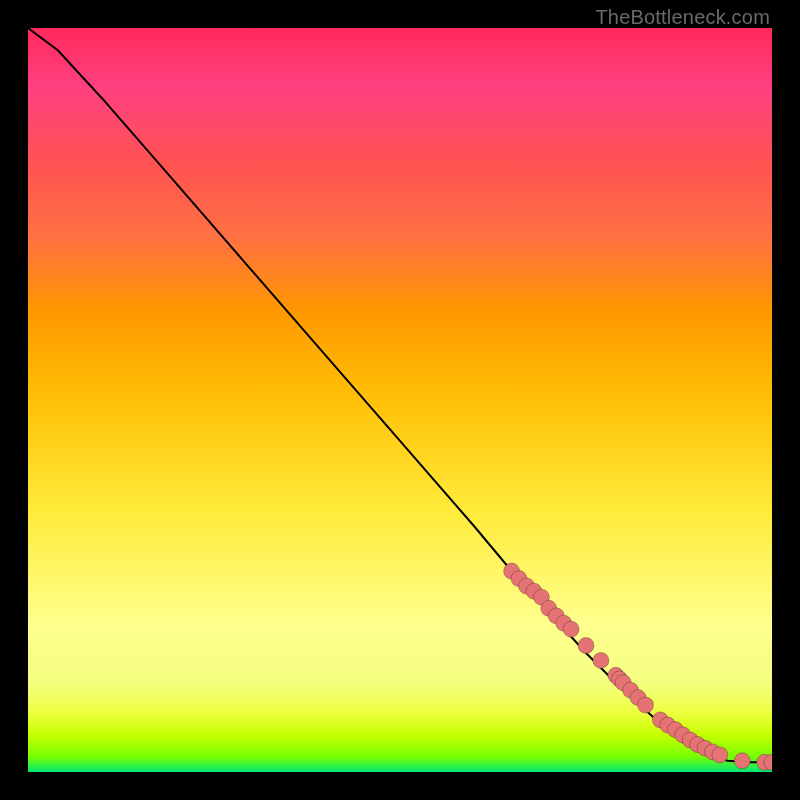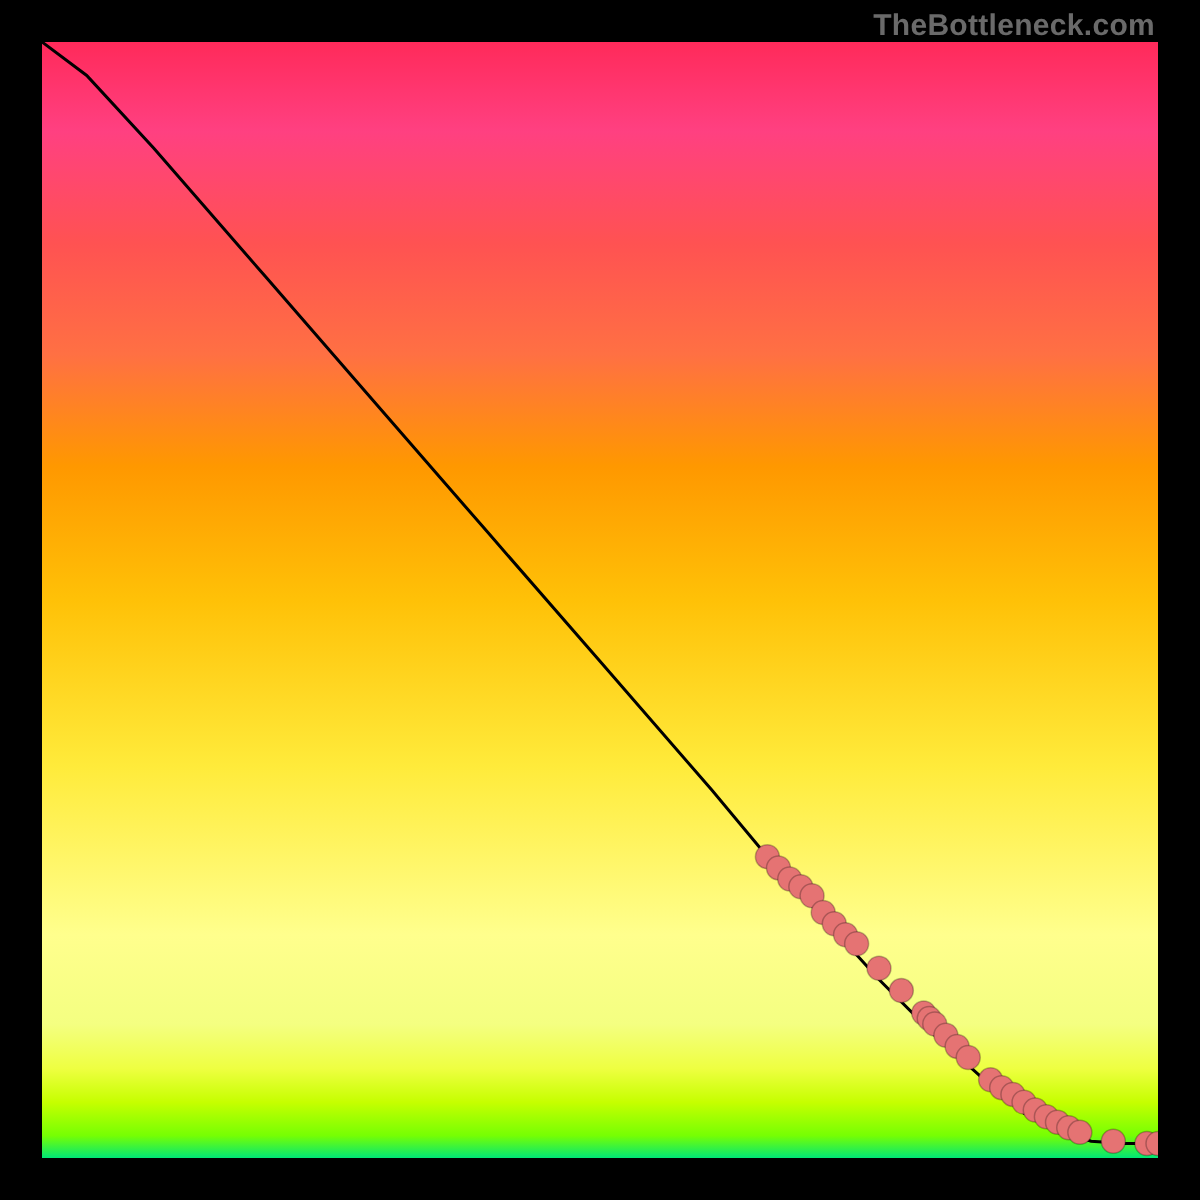--- a/index.html
+++ b/index.html
@@ -39,21 +39,21 @@
       #ff5252 82%,
       #ff4081 92%,
       #ff2a5a 100%
     );
   }
   .attribution {
     position: absolute;
     top: 6px;
     right: 30px;
     font-size: 20px;
-    font-weight: 700;
+    font-weight: 400;
     color: #6a6a6a;
     letter-spacing: 0.2px;
   }
   svg.overlay {
     position: absolute;
     left: 0;
     top: 0;
     width: 744px;
     height: 744px;
   }

